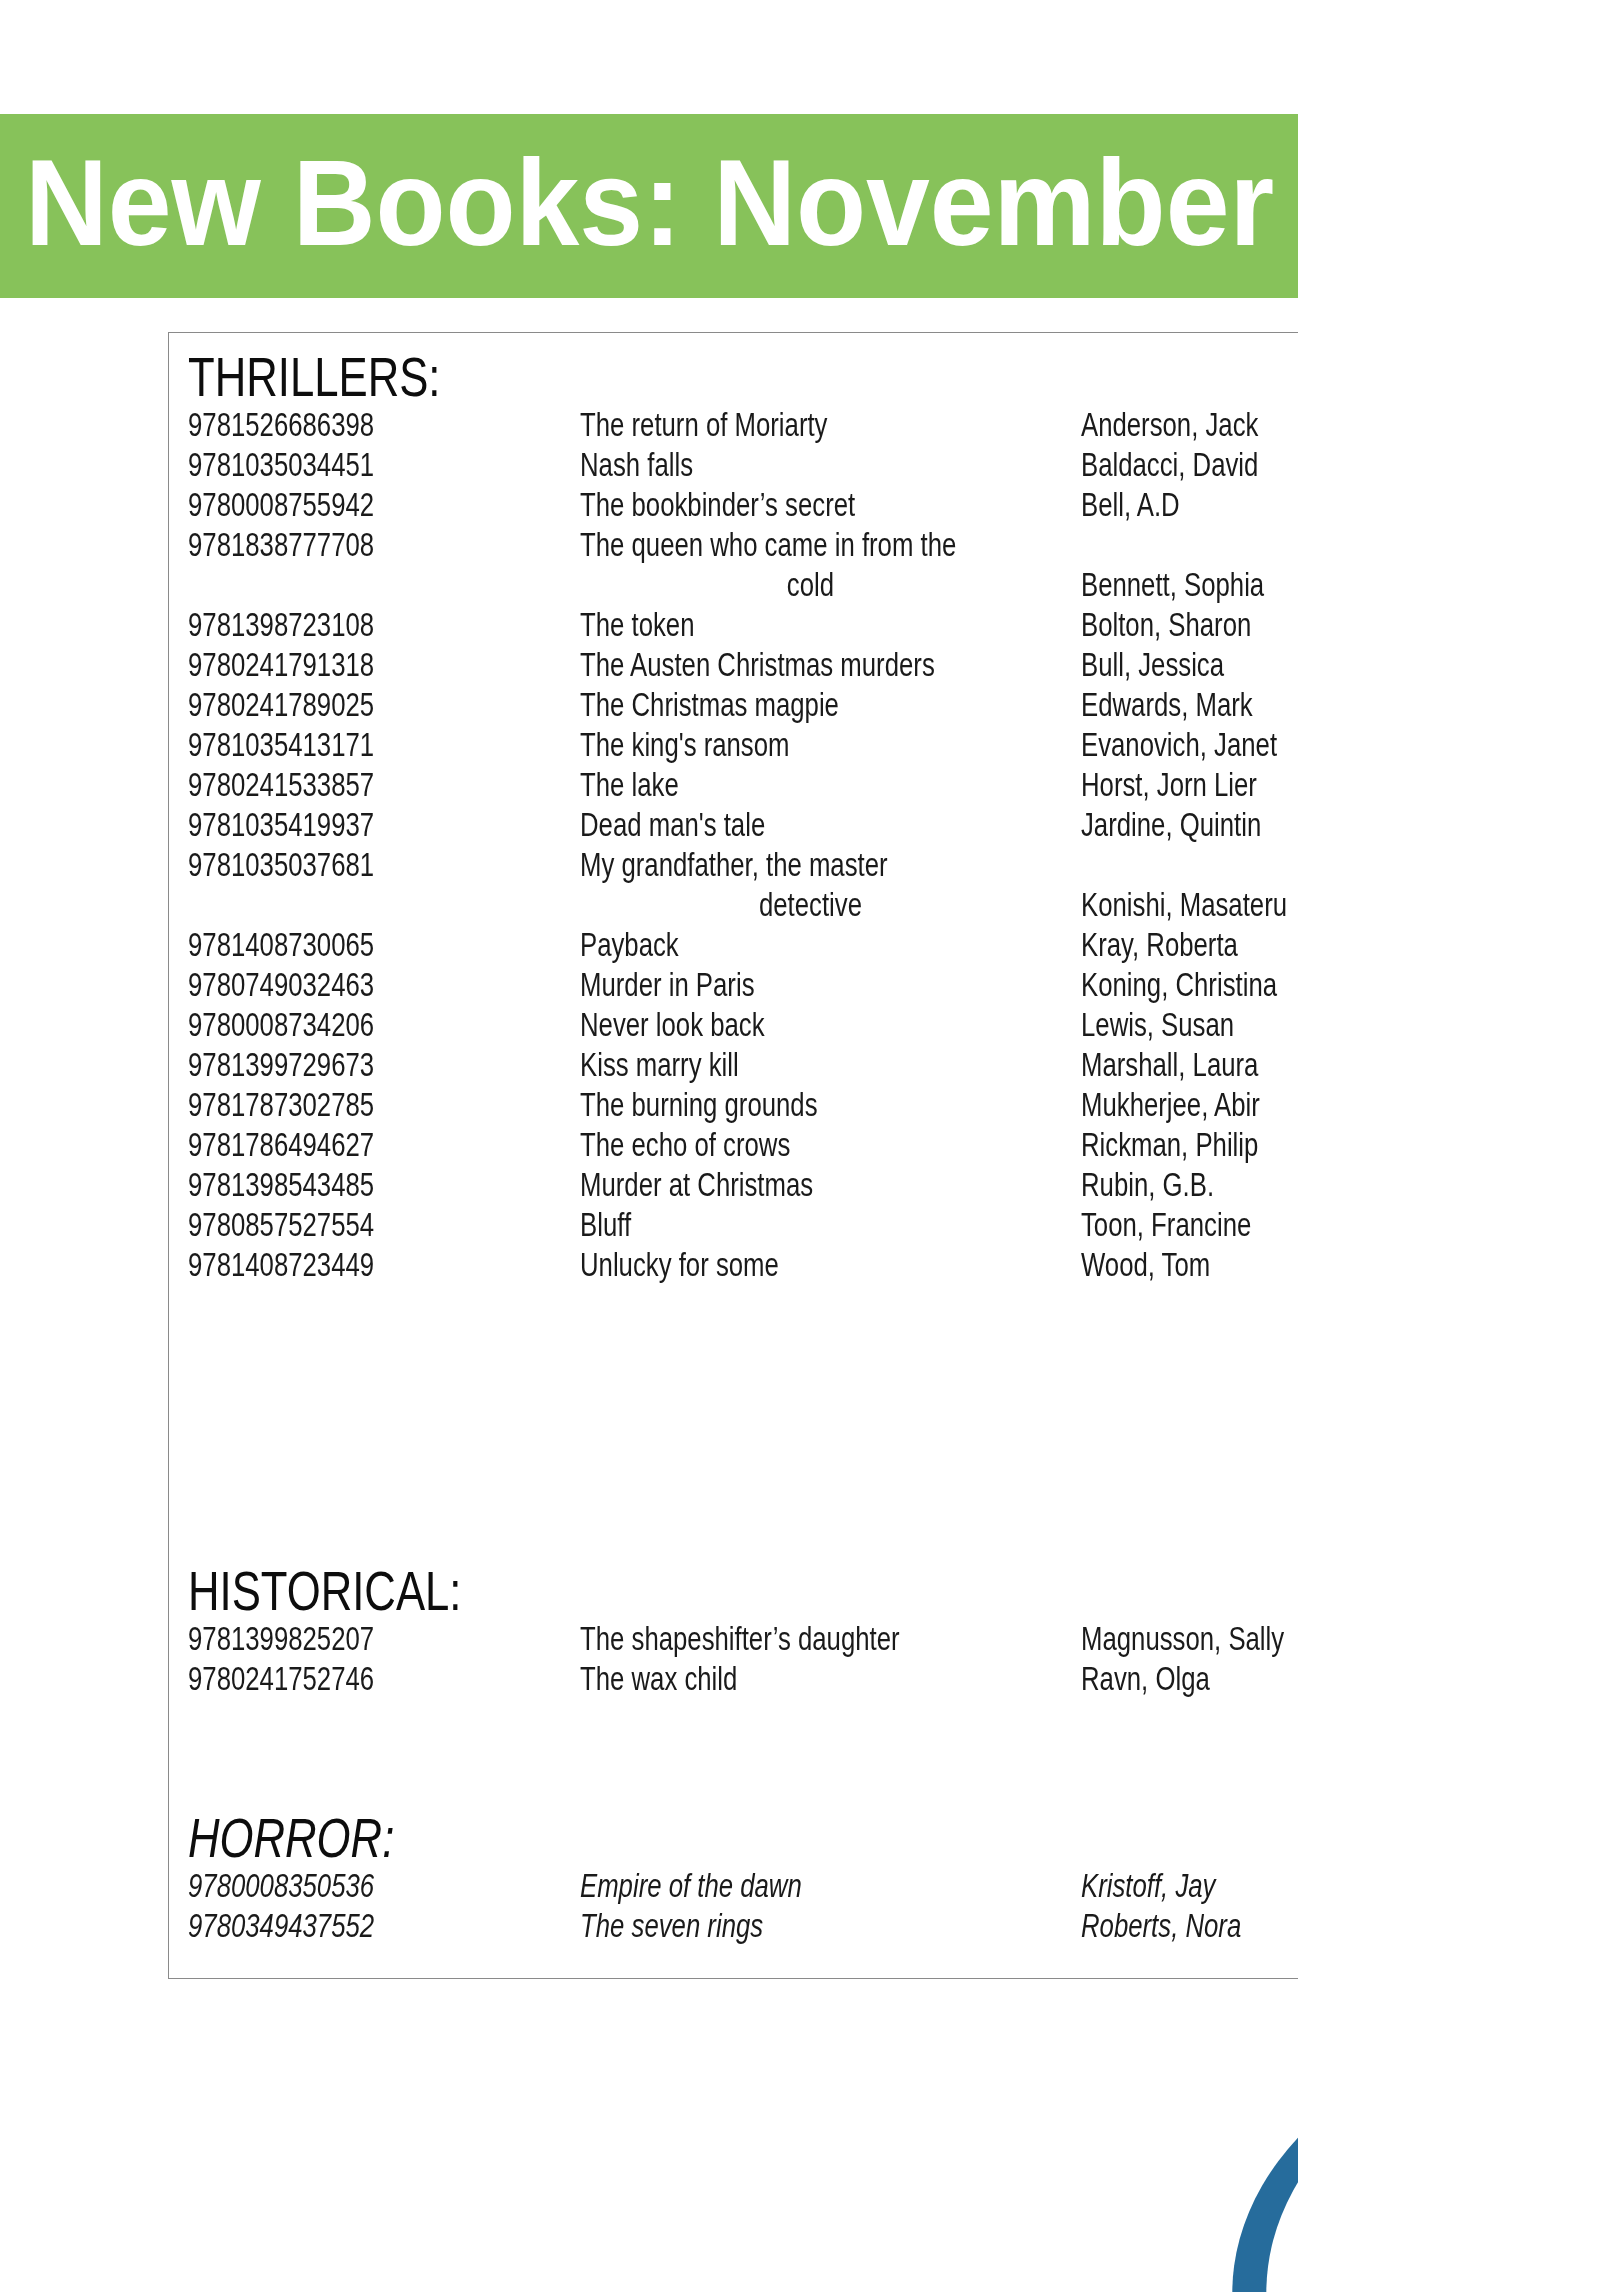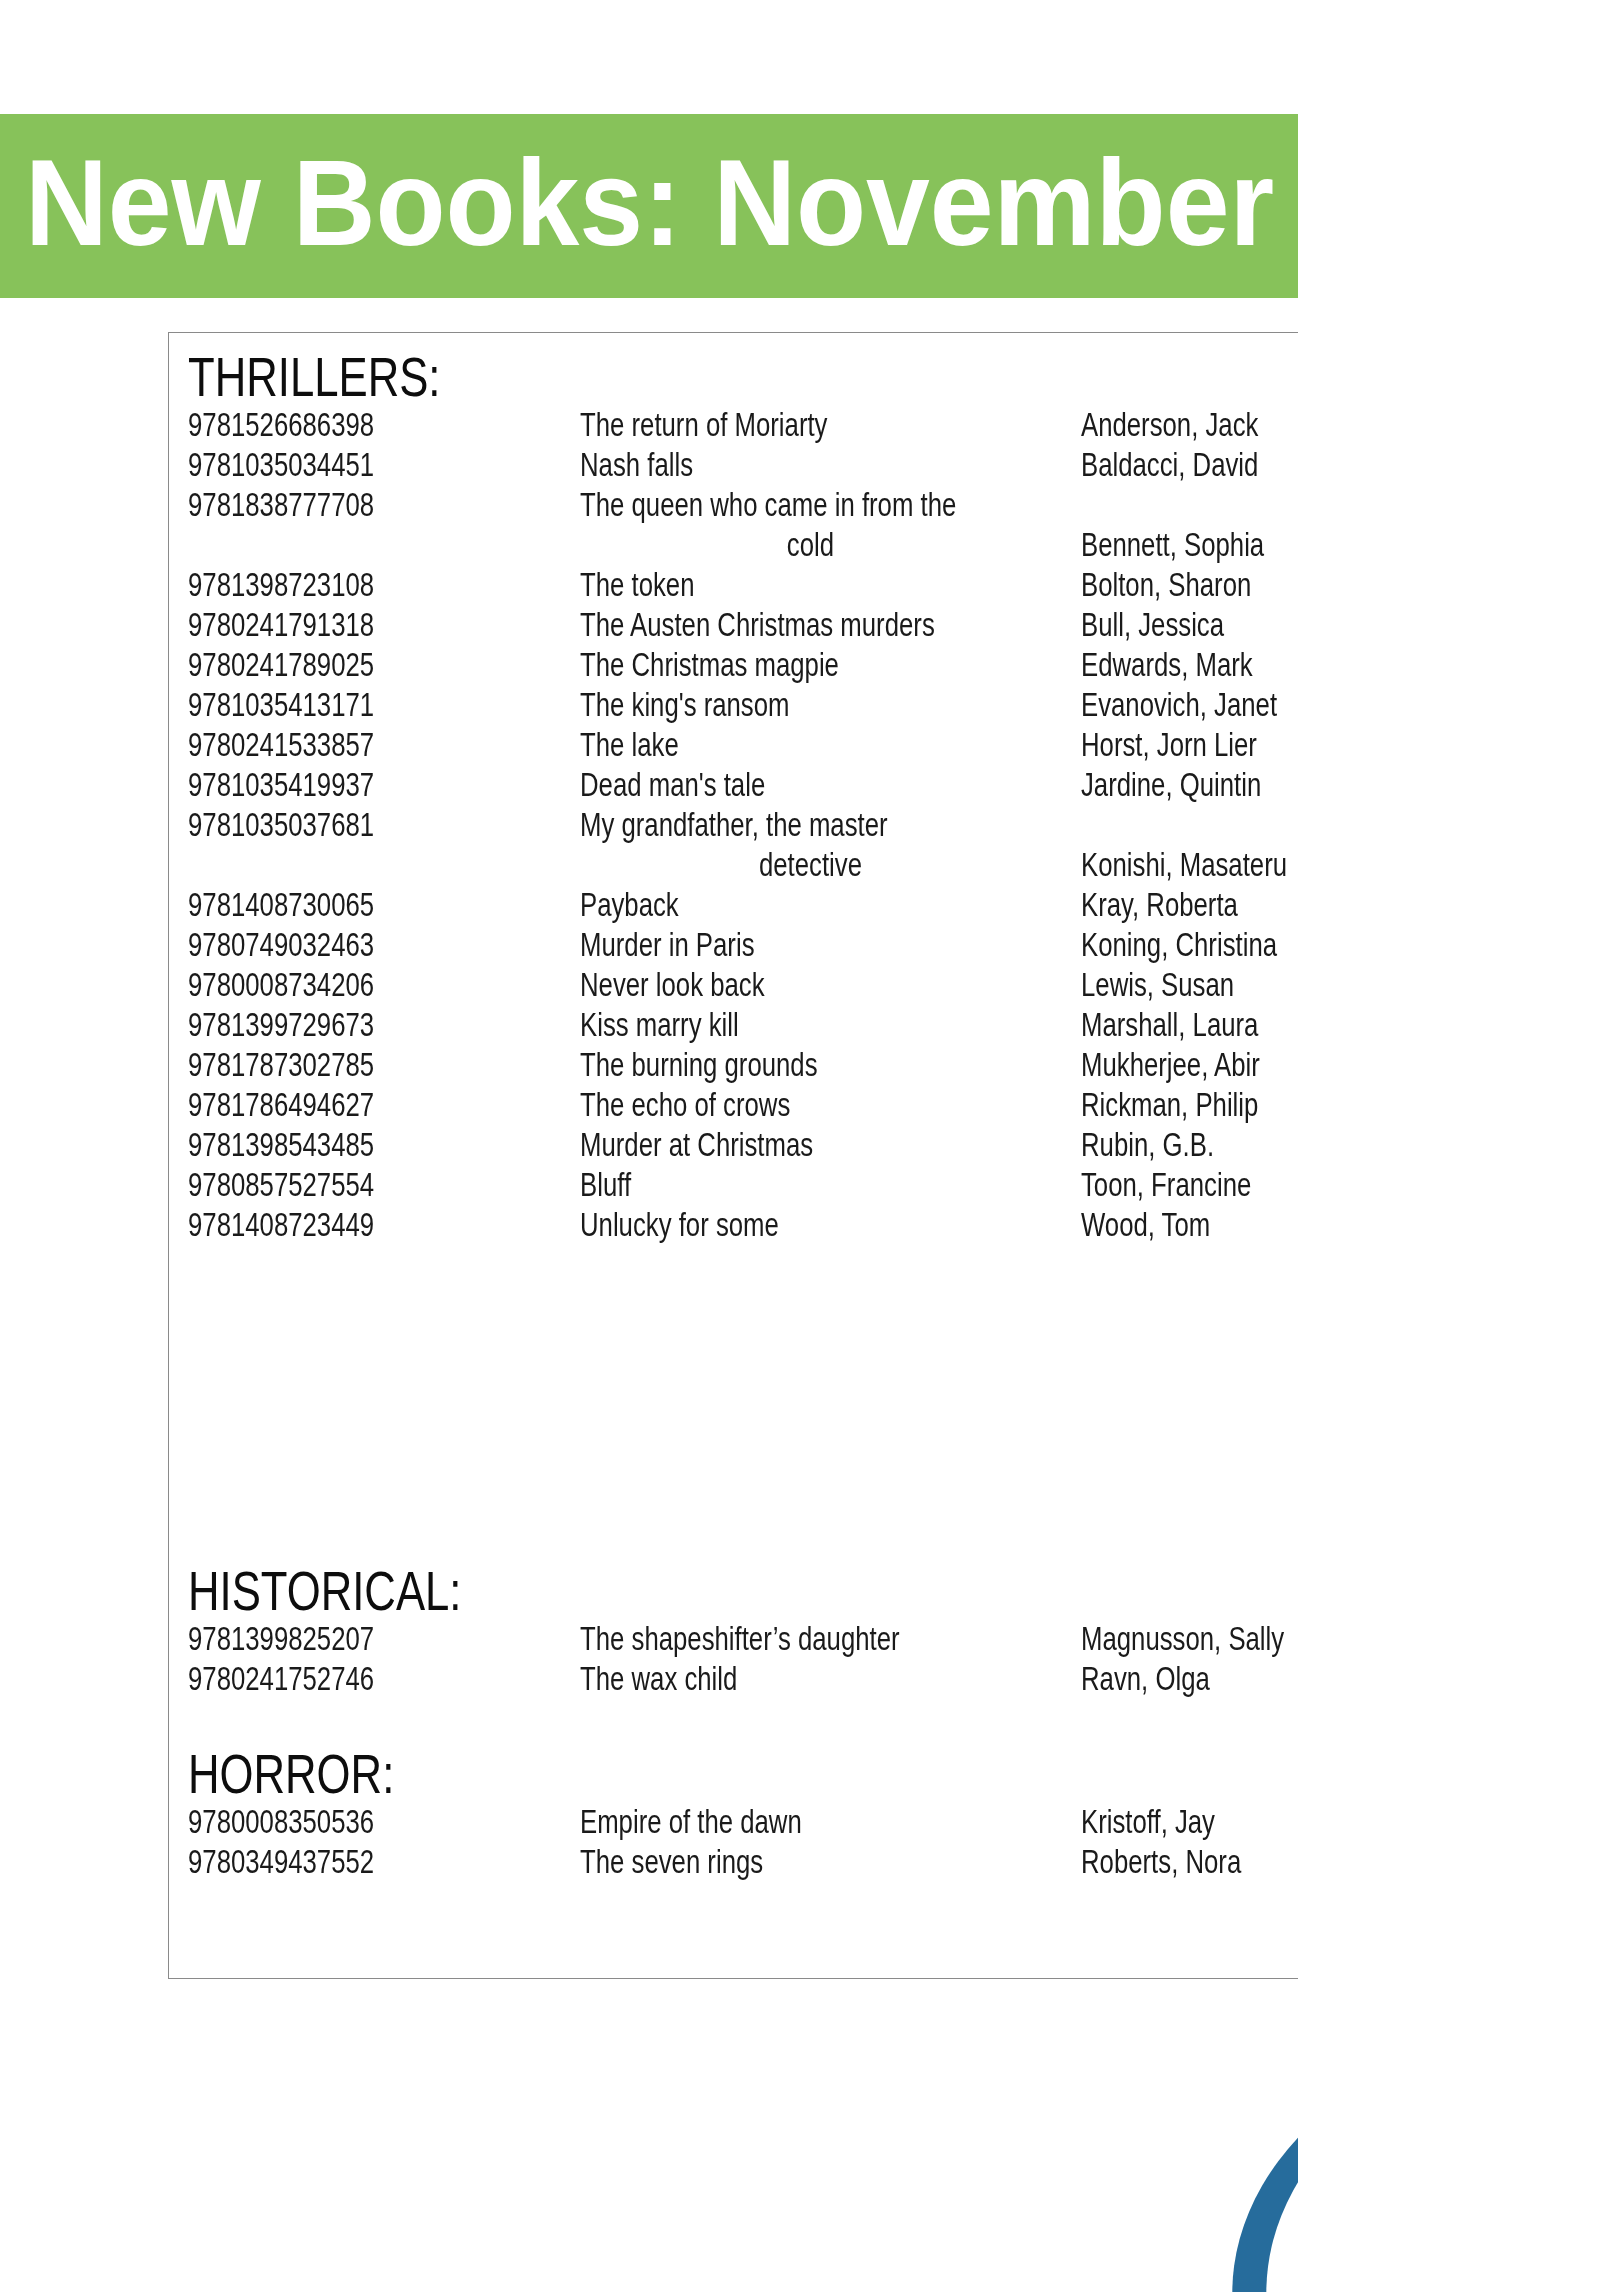--- a/index.html
+++ b/index.html
@@ -17,21 +17,21 @@
   #corner-tab{
     position:absolute;left:1469px;top:114px;width:114px;height:184px;
     clip-path:polygon(0 0,58% 0,100% 37%,100% 100%,0 100%);
   }
   
   #listbox{
     position:absolute;left:168px;top:332px;width:1272px;height:1645px;
     background:#fff;border:1.8px solid #8a8a8a;
   }
   .section{position:absolute;left:188px;width:1254px;}
-  #sec0{top:349px;} #sec1{top:1521px;margin-top:42px;} #sec2{top:1746px;}
+  #sec0{top:349px;} #sec1{top:1521px;margin-top:42px;} #sec2{top:1810px;font-style:italic;}
   .heading{
     font-size:56px;line-height:56px;font-weight:400;letter-spacing:0;
     display:inline-block;white-space:nowrap;
     transform:scaleX(0.78);transform-origin:0 0;color:#0d0d0d;
   }
   .rows{position:relative;}
   .row{position:relative;height:40px;}
   .row.two{height:80px;}
   .cell{font-size:33px;line-height:40px;color:#1a1a1a;}
   .isbn{
@@ -72,20 +72,27 @@
             <div class="tline">The return of Moriarty</div>
           </div>
       <span class="cell author" style="top: 0px;">Anderson, Jack</span>
     </div>
         <div class="row">
       <span class="cell isbn">9781035034451</span>
       <div class="cell titlebox">
             <div class="tline">Nash falls</div>
           </div>
       <span class="cell author" style="top: 0px;">Baldacci, David</span>
+    </div>
+        <div class="row">
+      <span class="cell isbn">9780008755942</span>
+      <div class="cell titlebox">
+            <div class="tline">The bookbinder’s secret</div>
+          </div>
+      <span class="cell author" style="top: 0px;">Bell, A.D</span>
     </div>
         <div class="row two">
       <span class="cell isbn">9781838777708</span>
       <div class="cell titlebox">
             <div class="tline">The queen who came in from the</div>
             <div class="tline center">cold</div>
           </div>
       <span class="cell author" style="top: 40px;">Bennett, Sophia</span>
     </div>
         <div class="row">

